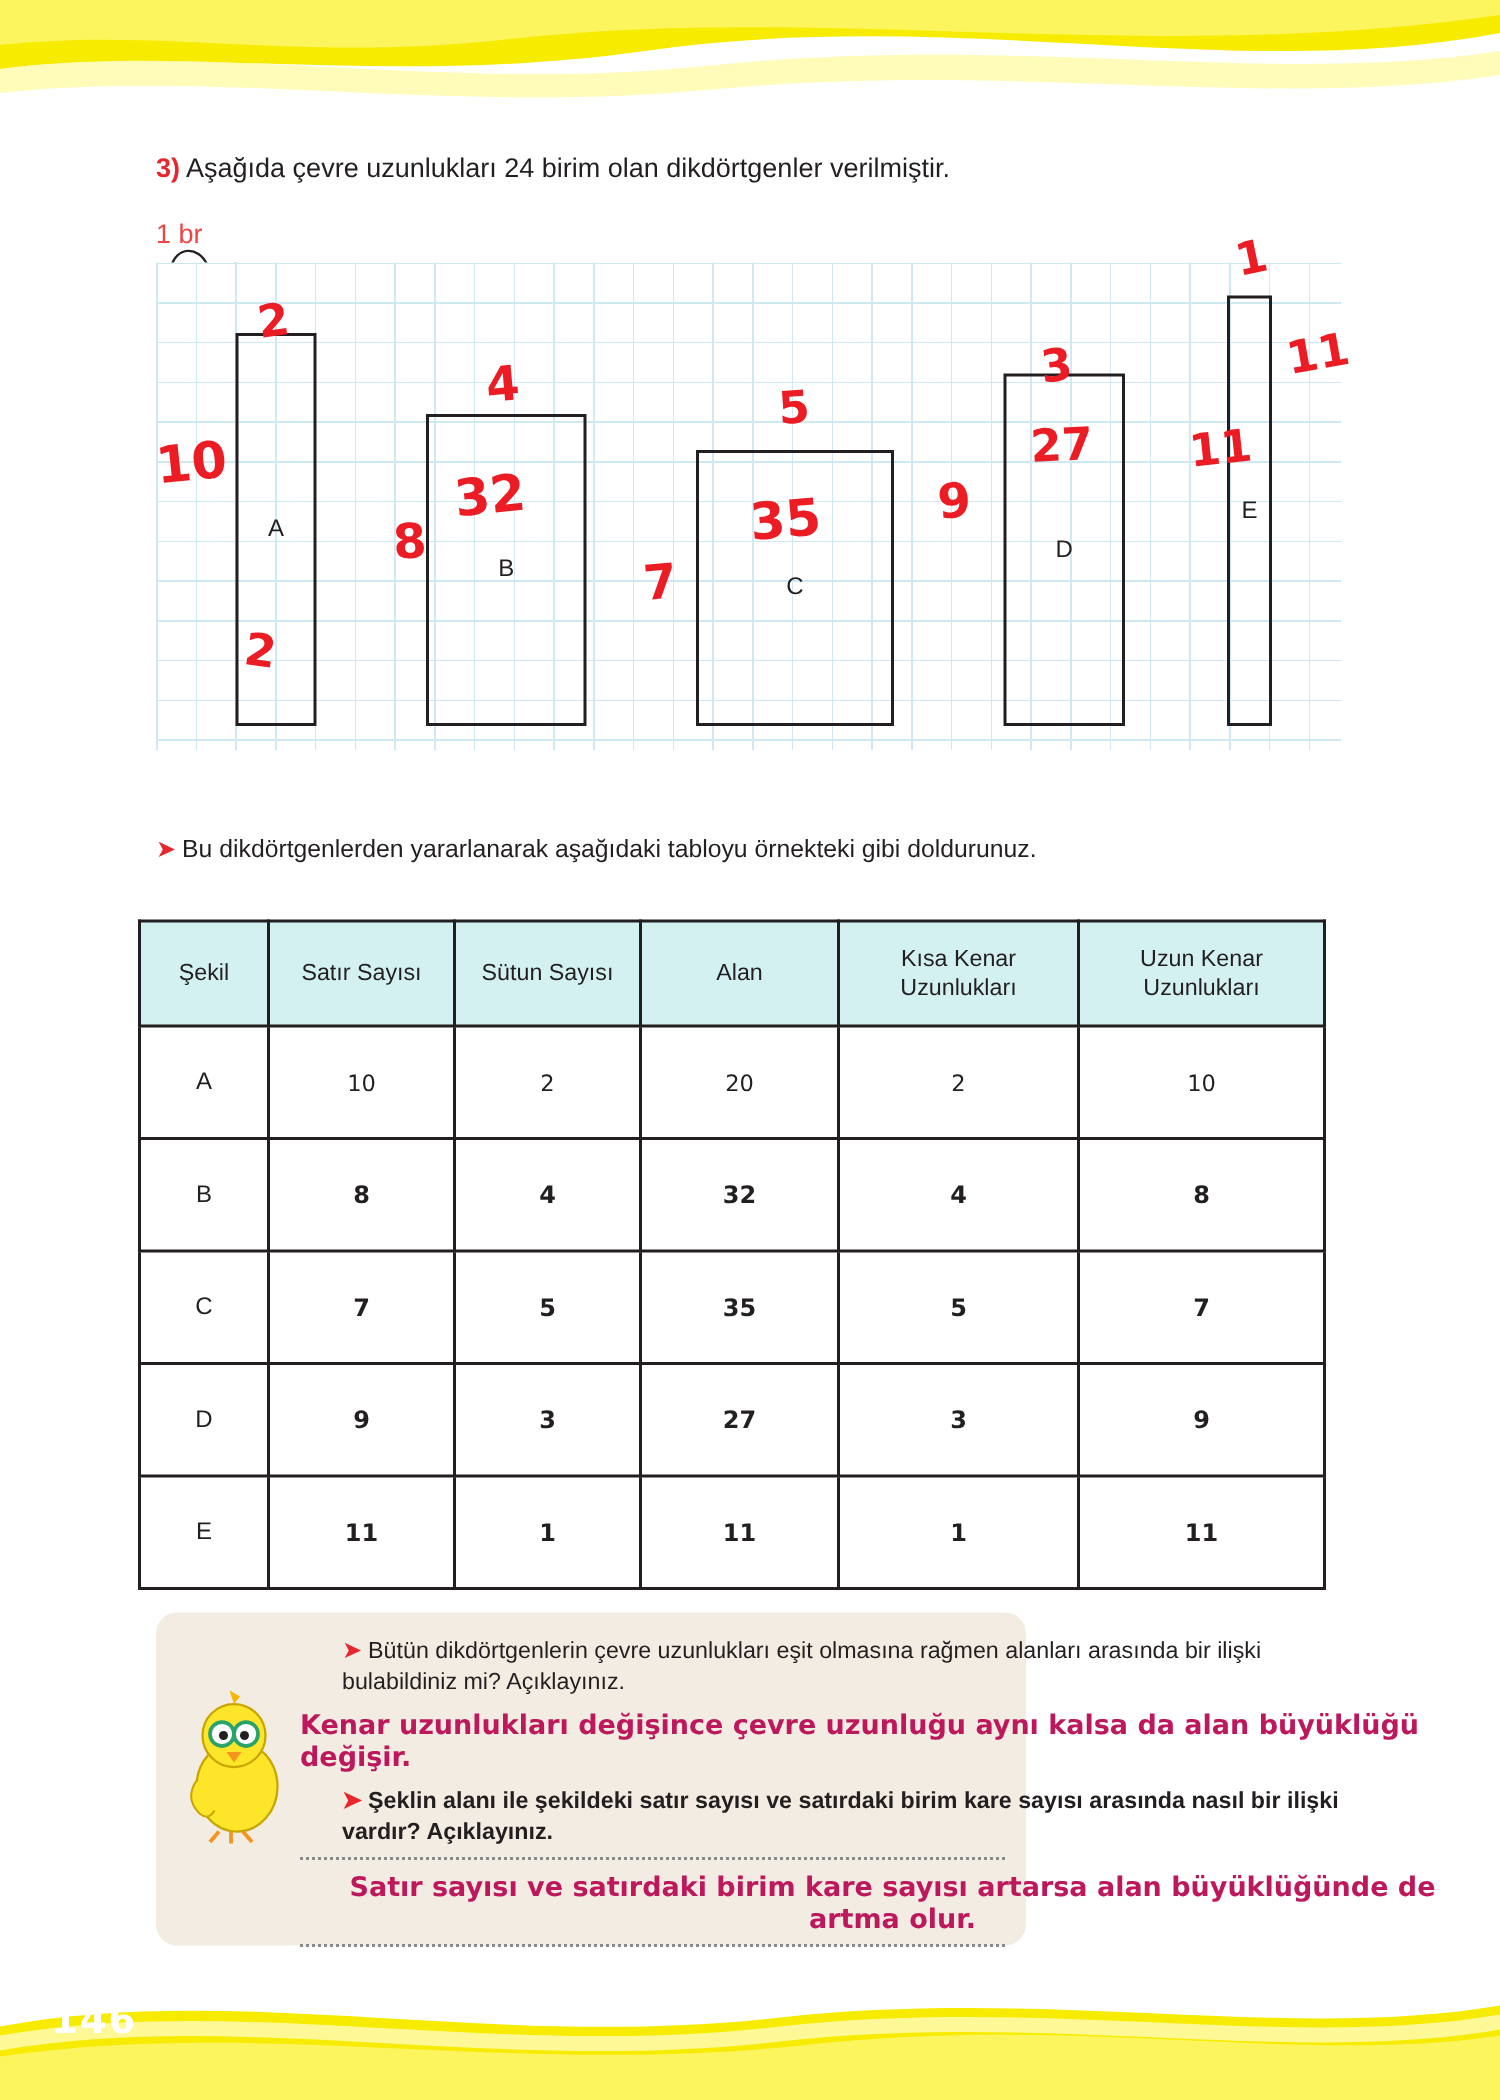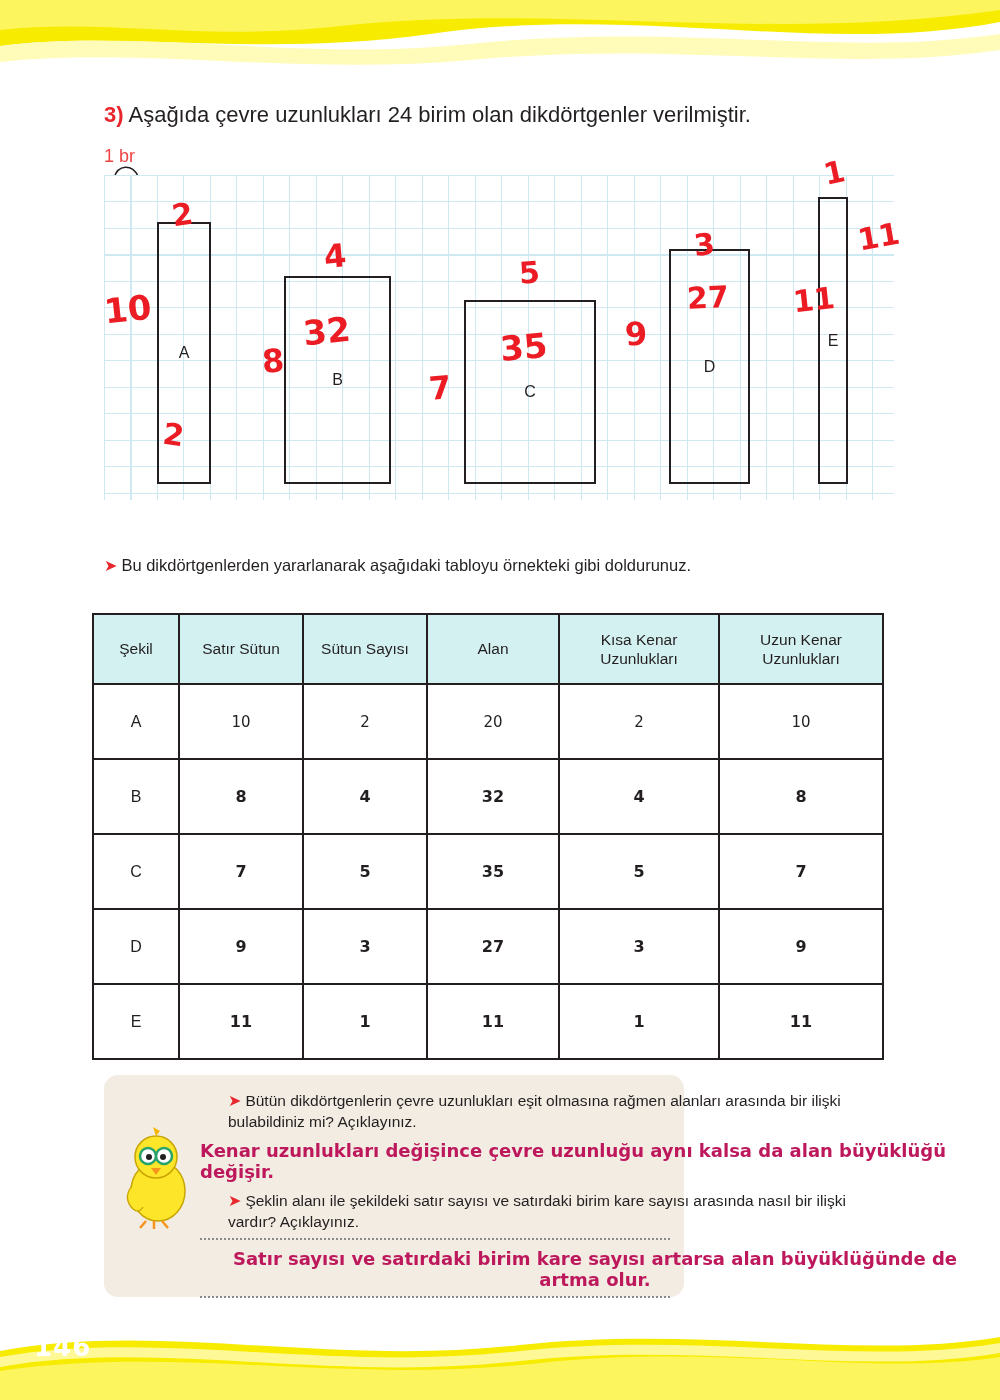--- a/index.html
+++ b/index.html
@@ -11,21 +11,21 @@
   }
   
   .wave-top{position:absolute;left:0;top:0;width:1000px;height:78px;overflow:hidden;}
   .wave-bottom{position:absolute;left:0;bottom:0;width:1000px;height:95px;overflow:hidden;}
   .page-number{
     position:absolute;left:34px;bottom:38px;
     font-family:"DejaVu Sans", sans-serif;
     font-size:26px;font-weight:bold;color:#ffffff;letter-spacing:1px;
   }
   
-  .q-head{position:absolute;left:104px;top:102px;font-size:22px;}
+  .q-head{position:absolute;left:104px;top:102px;font-size:18px;}
   .q-num{color:#e8262d;font-weight:bold;}
   .q-text{color:#231f20;}
   
   .gridbox{
     position:absolute;left:104px;top:175px;width:790px;height:325px;
     background:
       repeating-linear-gradient(to right,#cfe9f2 0 1px,transparent 1px 26.5px),
       repeating-linear-gradient(to bottom,#cfe9f2 0 1px,transparent 1px 26.5px),
       #ffffff;
     border:0;
@@ -69,21 +69,21 @@
   td.ans.small{font-size:15px;font-weight:normal;}
   
   .notebox{
     position:absolute;left:104px;top:1075px;width:580px;height:222px;
     background:#f2ece2;border-radius:14px;
   }
   .note-text{
     position:absolute;font-size:15.5px;color:#231f20;line-height:1.35;margin-left:28px;
   }
   .note-q1{left:200px;top:1090px;width:670px;}
-  .note-q2{left:200px;top:1190px;width:670px;}
+  .note-q2{left:200px;top:1190px;width:670px;font-weight:bold;}
   .note-ans{
     position:absolute;color:#be185d;font-family:"DejaVu Sans", sans-serif;
     font-weight:bold;font-size:18px;line-height:1.18;
   }
   .note-ans1{left:200px;top:1140px;width:790px;}
   .note-ans2{left:200px;top:1248px;width:790px;text-align:center;}
   .dotline{position:absolute;border-bottom:2px dotted #8a8a8a;}
   
   .chick{position:absolute;left:118px;top:1125px;width:78px;height:105px;}
 </style>
@@ -162,21 +162,21 @@
     <col style="width:132px">
       <col style="width:160px">
       <col style="width:164px">
   </colgroup>
   <thead>
     <tr>
       <th>
         <div>Şekil</div>
       </th>
       <th>
-        <div>Satır Sütun</div>
+        <div>Satır Sayısı</div>
       </th>
       <th>
         <div>Sütun Sayısı</div>
       </th>
       <th>
         <div>Alan</div>
       </th>
       <th>
         <div>Kısa Kenar</div>
         <div>Uzunlukları</div>

